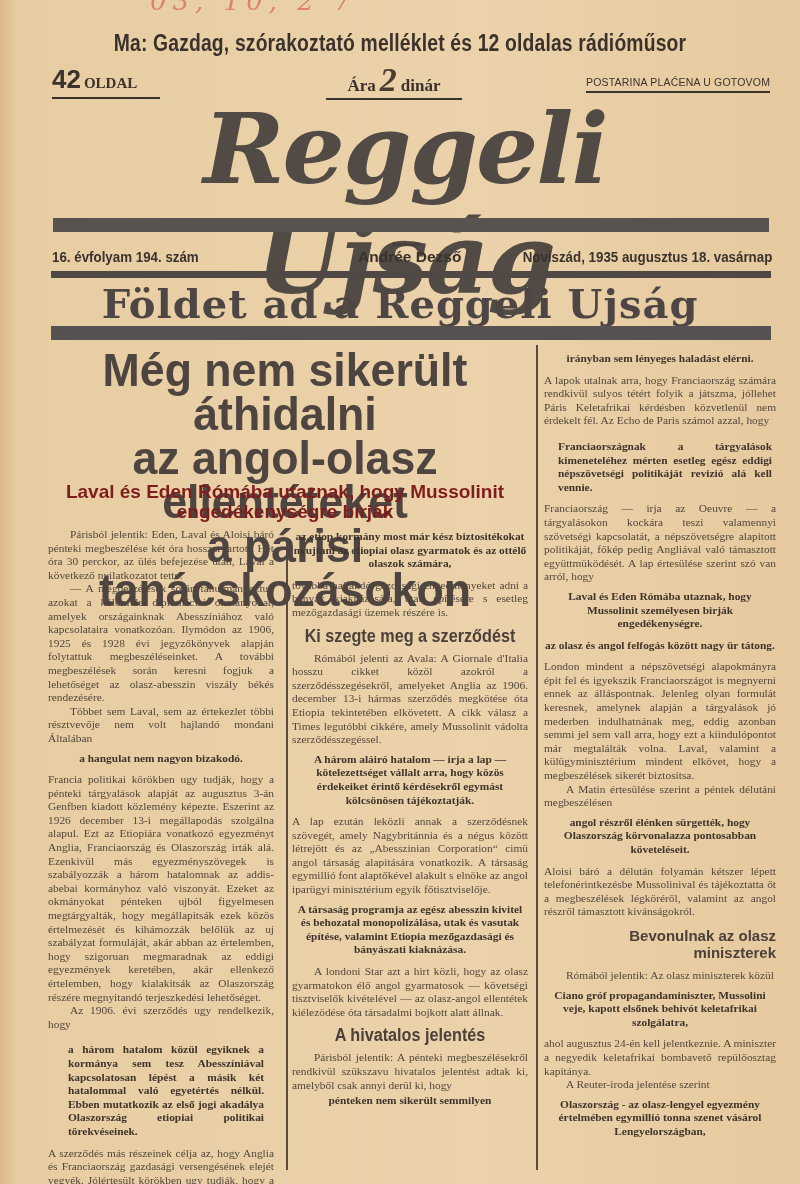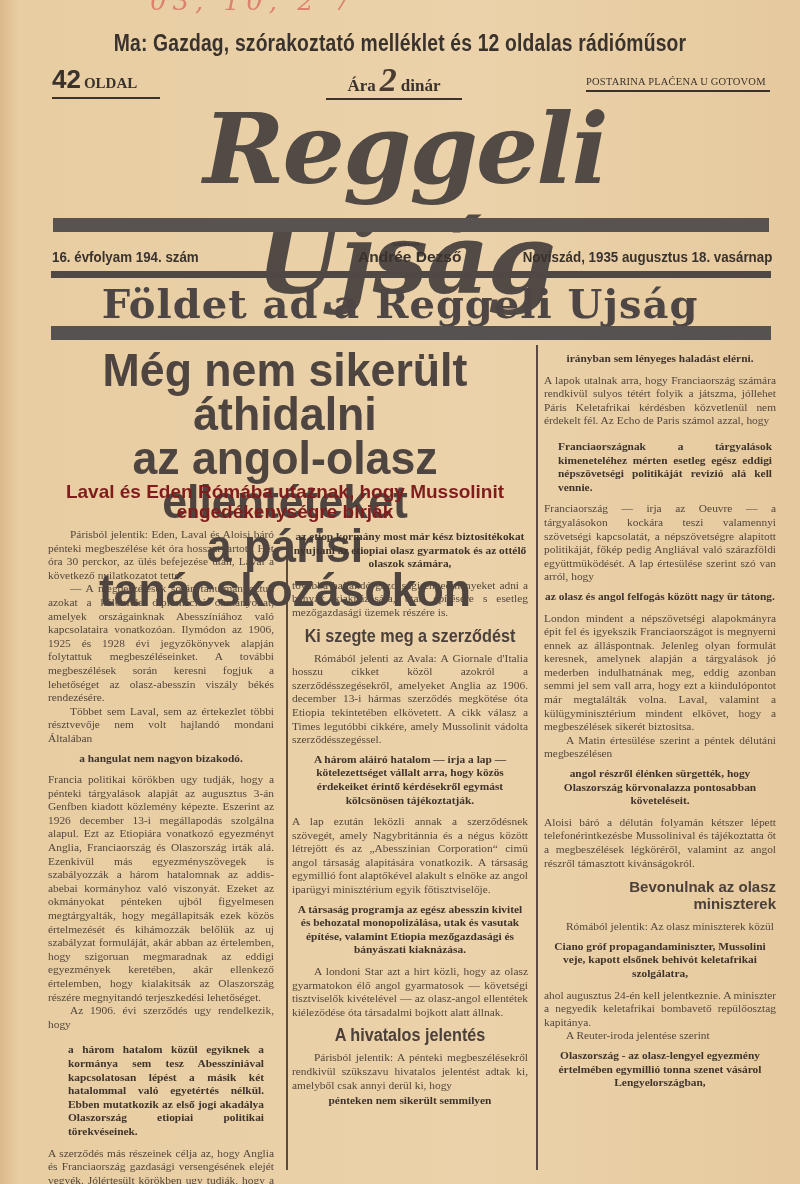--- a/index.html
+++ b/index.html
@@ -30,21 +30,21 @@
   .meta-left .num { font-family: "Liberation Sans", sans-serif; font-weight: bold; font-size: 26px; color: #3a322c; }
   .meta-left .lbl { font-family: "Liberation Serif", serif; font-weight: bold; font-size: 15px; color: #3a322c; margin-left: 3px; }
   .meta-left .rule { width: 108px; height: 2px; background: #3a322c; margin-top: 2px; }
 
   .meta-center { position: absolute; left: 326px; top: 70px; text-align: center; }
   .meta-center .t1 { font-family: "Liberation Serif", serif; font-weight: bold; font-size: 17px; color: #3a322c; }
   .meta-center .big { font-family: "Liberation Serif", serif; font-style: italic; font-weight: bold; font-size: 34px; line-height: 20px; }
   .meta-center .rule { width: 136px; height: 2px; background: #3a322c; margin-top: 2px; }
 
   .meta-right { position: absolute; left: 586px; top: 76px; }
-  .meta-right .t { font-family: Liberation Serif, serif; font-size: 10.5px; color: #3a322c; letter-spacing: .2px; }
+  .meta-right .t { font-family: Liberation Sans, sans-serif; font-size: 10.5px; color: #3a322c; letter-spacing: .2px; }
   .meta-right .rule { width: 184px; height: 2px; background: #3a322c; margin-top: 3px; }
 
   .masthead {
     position: absolute; left: 40px; top: 94px; width: 730px; text-align: center;
     font-family: "DejaVu Serif", serif; font-style: italic; font-weight: bold;
     font-size: 98px; color: #524a45; letter-spacing: -2px; line-height: 110px;
   }
   .masthead-bar { position: absolute; left: 53px; top: 218px; width: 716px; height: 14px; background: #585251; }
 
   .dateline { position: absolute; left: 52px; top: 248px; width: 720px; height: 22px;
@@ -172,21 +172,22 @@
     <p>A londoni Star azt a hirt közli, hogy az olasz gyarmatokon élő angol gyarmatosok — követségi tisztviselők kivételével — az olasz-angol ellentétek kiélezödése óta társadalmi bojkott alatt állnak.</p>
     <div class="sechead">A hivatalos jelentés</div>
     <p>Párisból jelentik: A pénteki megbeszélésekről rendkivül szükszavu hivatalos jelentést adtak ki, amelyből csak annyi derül ki, hogy</p>
     <div class="centerbold" style="margin-top:2px">pénteken nem sikerült semmilyen</div>
   </div>
 
   <div class="col" style="left:544px; top:352px; width:232px;">
     <div class="centerbold" style="margin-top:0">irányban sem lényeges haladást elérni.</div>
     <p class="noi">A lapok utalnak arra, hogy Franciaország számára rendkivül sulyos tétért folyik a játszma, jóllehet Páris Keletafrikai kérdésben közvetlenül nem érdekelt fél. Az Echo de Paris számol azzal, hogy</p>
     <div class="boldblock" style="margin-left:14px;margin-right:4px">Franciaországnak a tárgyalások kimeneteléhez mérten esetleg egész eddigi népszövetségi politikáját revizió alá kell vennie.</div>
-    <p class="noi">Franciaország — irja az Oeuvre — a tárgyalásokon kockára teszi valamennyi szövetségi kapcsolatát, a népszövetségre alapitott politikáját, főkép pedig Angliával való szárazföldi együttmüködését. A lap értesülése szerint szó van arról, hogy</p>
+    <p class="noi">Franciaország — irja az Oeuvre — a tárgyalásokon kockára teszi valamennyi szövetségi kapcsolatát, a népszövetségre alapitott politikáját, főkép pedig Angliával való támasztott együttmüködését. A lap értesülése szerint szó van arról, hogy</p>
+    <div class="centerbold">Laval és Eden Rómába utaznak, hogy Mussolinit személyesen birják engedékenységre.</div>
     <div class="centerbold">az olasz és angol felfogás között nagy ür tátong.</div>
     <p class="noi">London mindent a népszövetségi alapokmányra épit fel és igyekszik Franciaországot is megnyerni ennek az álláspontnak. Jelenleg olyan formulát keresnek, amelynek alapján a tárgyalások jó mederben indulhatnának meg, eddig azonban semmi jel sem vall arra, hogy ezt a kiindulópontot már megtalálták volna. Laval, valamint a külügyminisztérium mindent elkövet, hogy a megbeszélések sikerét biztositsa.</p>
     <p>A Matin értesülése szerint a péntek délutáni megbeszélésen</p>
     <div class="centerbold">angol részről élénken sürgették, hogy Olaszország körvonalazza pontosabban követeléseit.</div>
     <p class="noi">Aloisi báró a délután folyamán kétszer lépett telefonérintkezésbe Mussolinival és tájékoztatta őt a megbeszélések légköréről, valamint az angol részről támasztott kivánságokról.</p>
     <div class="sechead-right">Bevonulnak az olasz miniszterek</div>
     <p>Rómából jelentik: Az olasz miniszterek közül</p>
     <div class="centerbold">Ciano gróf propagandaminiszter, Mussolini veje, kapott elsőnek behivót keletafrikai szolgálatra,</div>
     <p class="noi">ahol augusztus 24-én kell jelentkeznie. A miniszter a negyedik keletafrikai bombavető repülőosztag kapitánya.</p>
     <p>A Reuter-iroda jelentése szerint</p>

